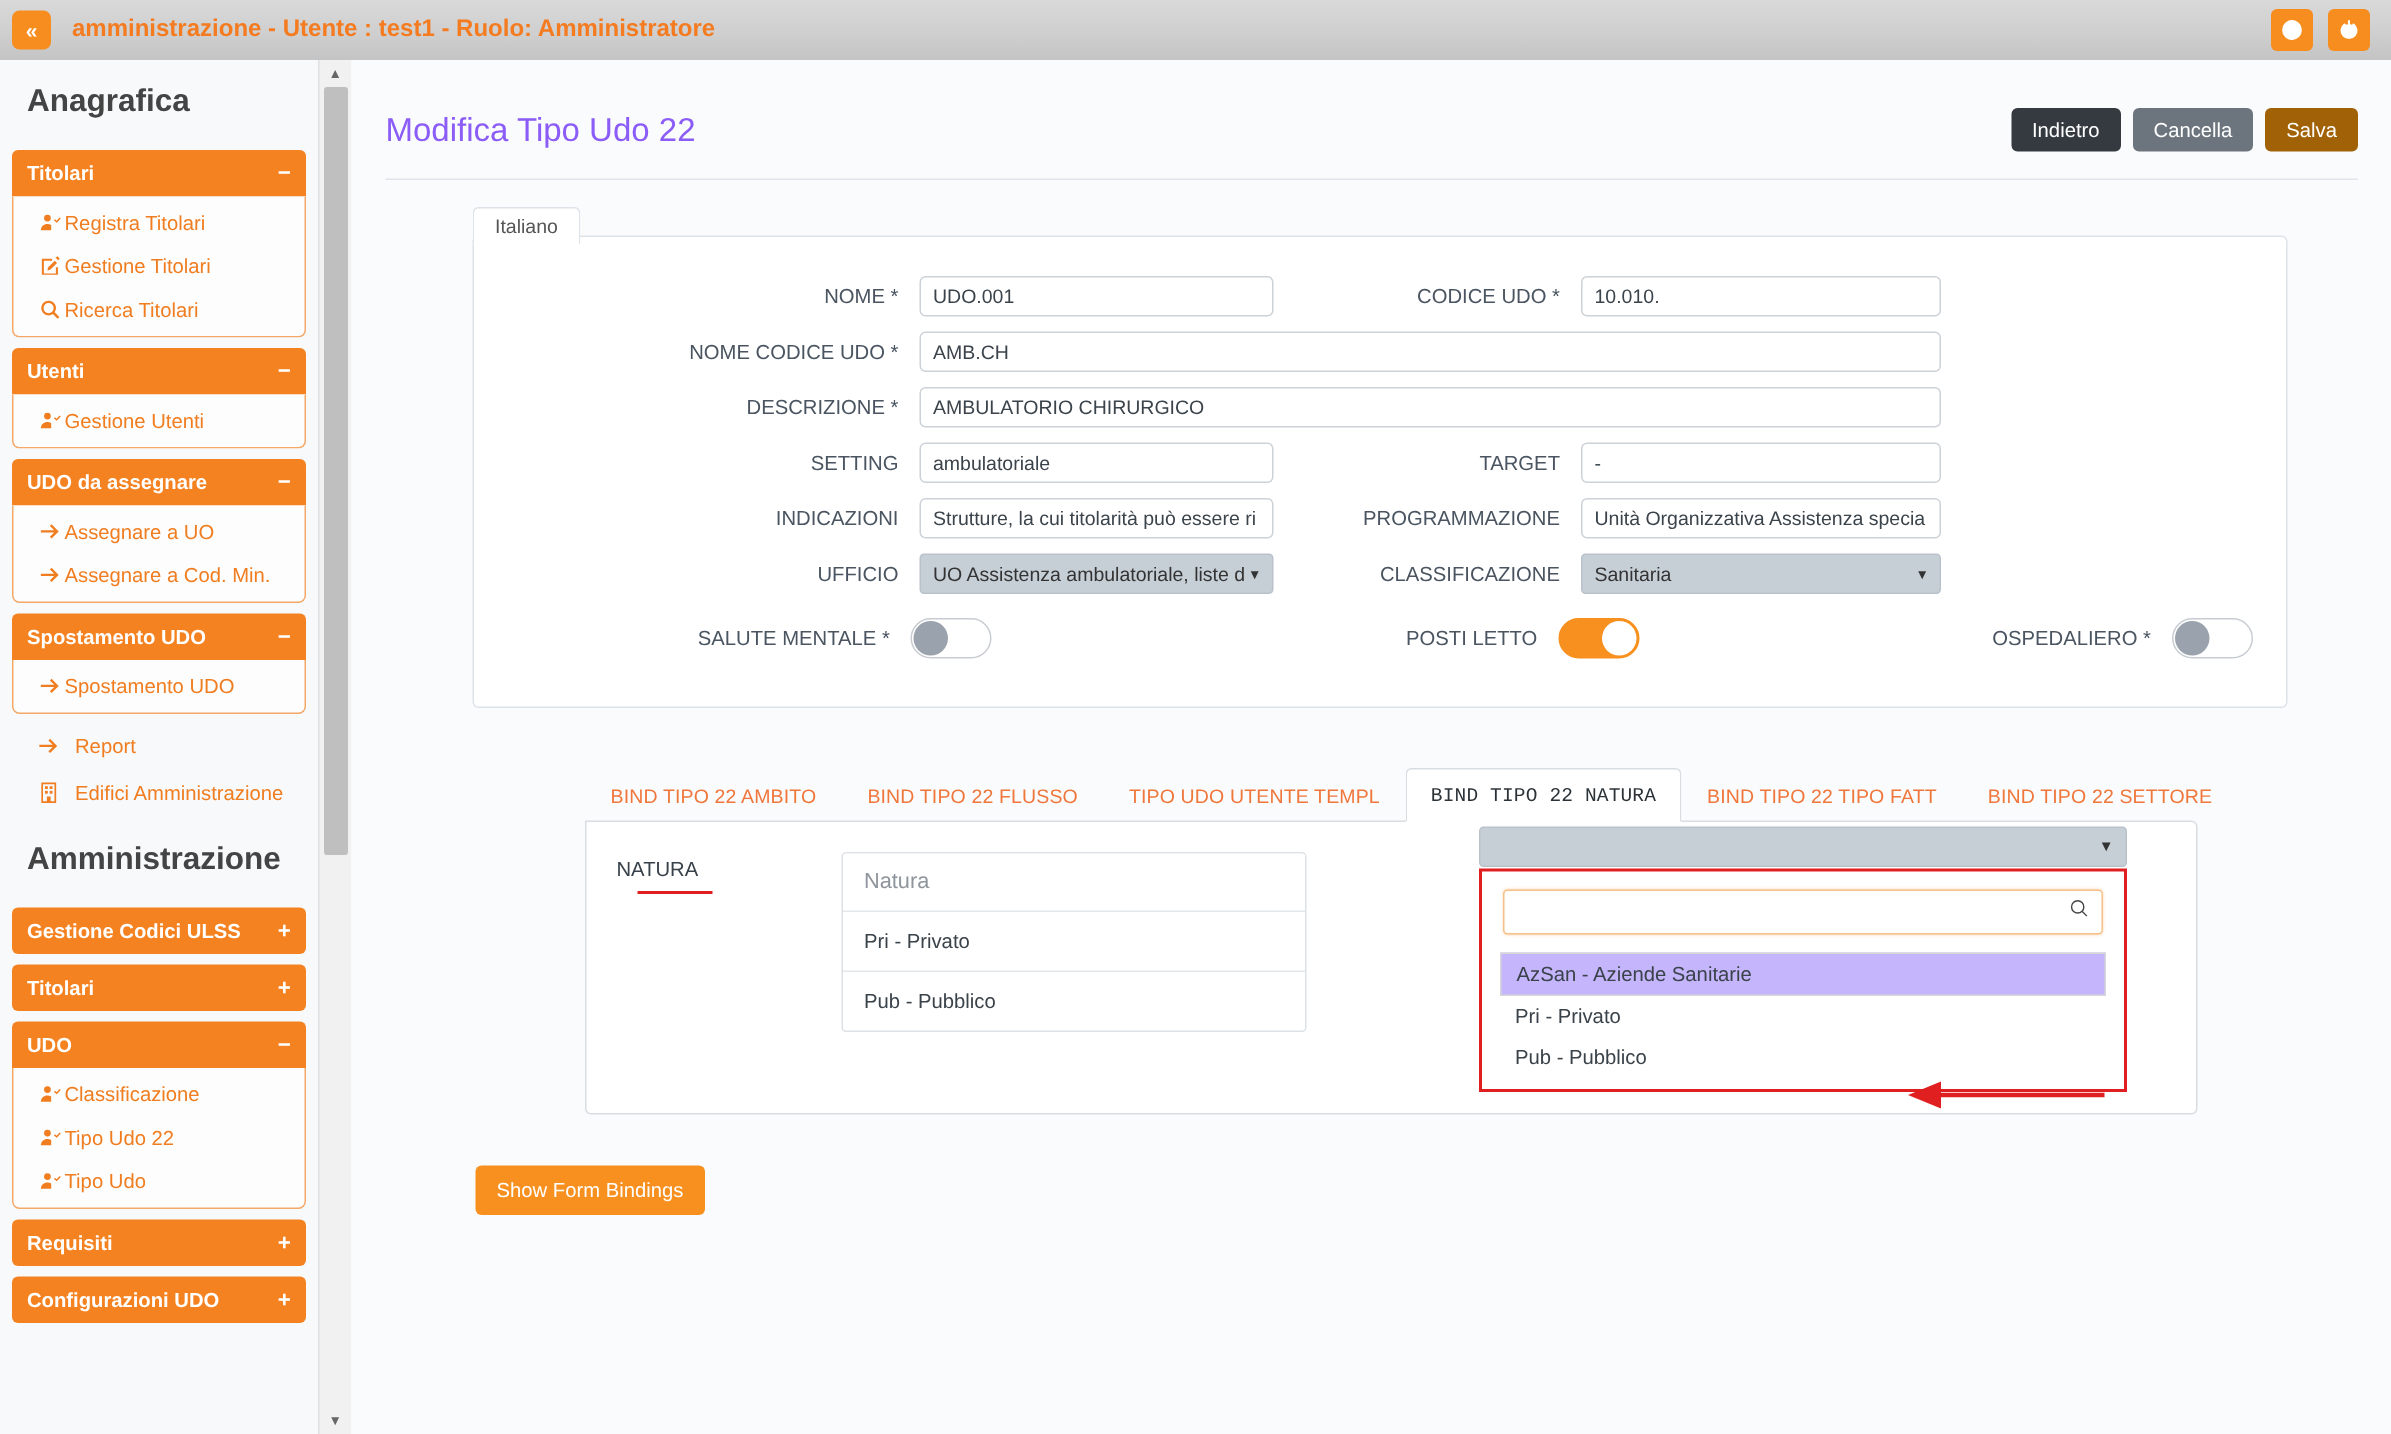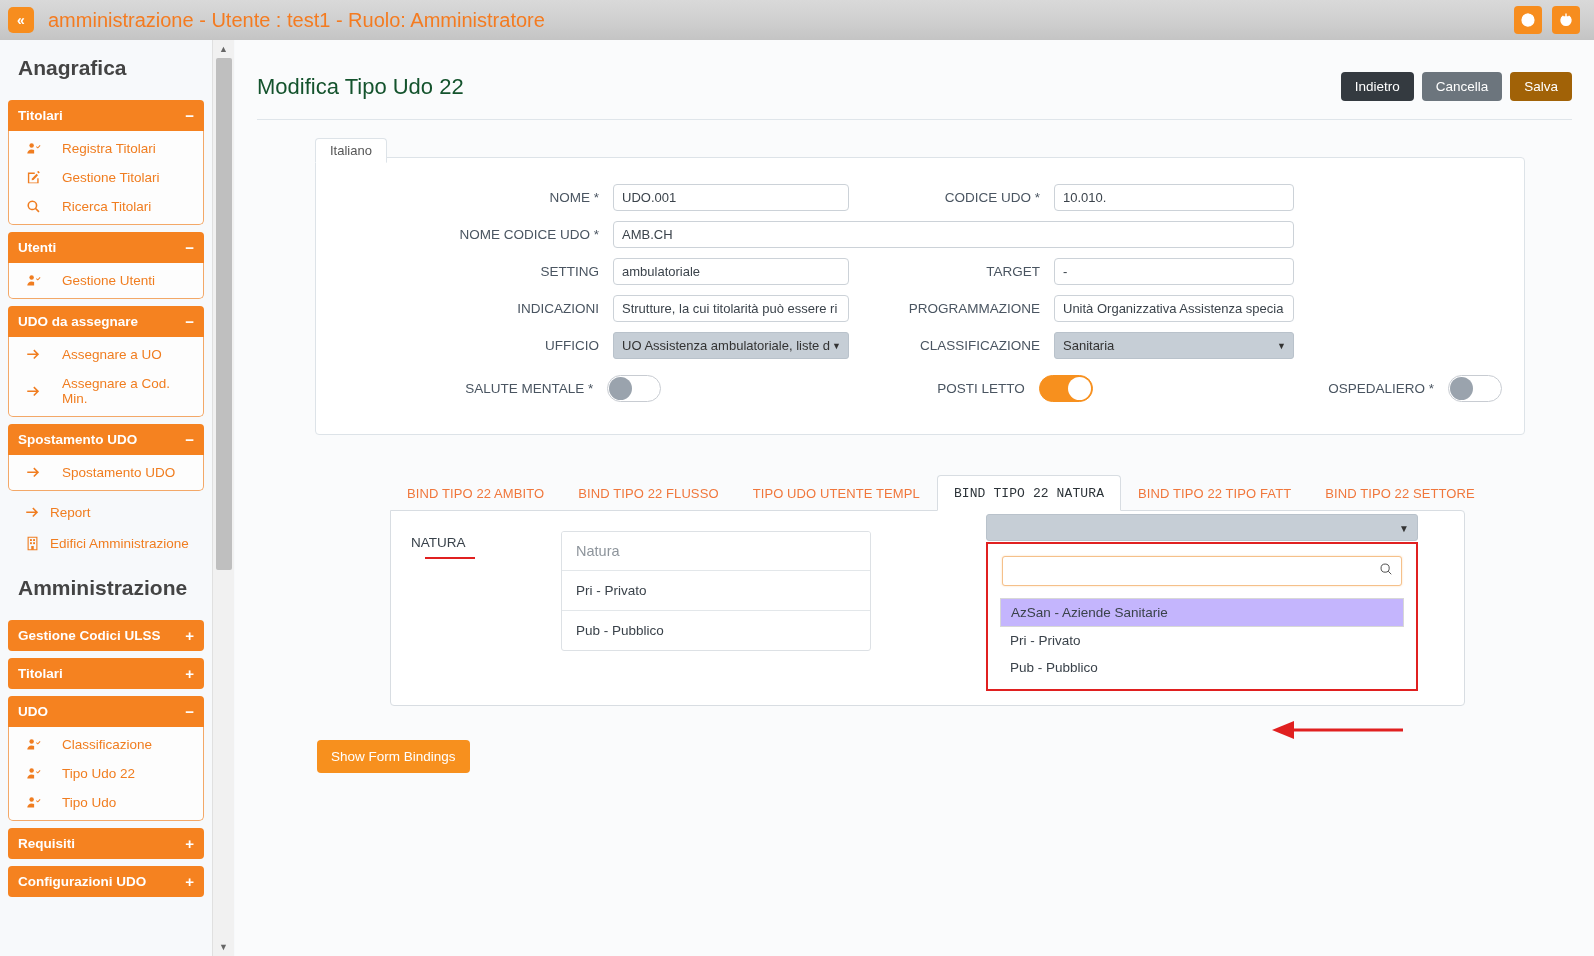--- a/index.html
+++ b/index.html
@@ -19,21 +19,21 @@
   }
   #collapse-btn {
     width: 26px; height: 26px; margin-left: 8px;
     background: #f78d1e; border-radius: 5px;
     color: #fff; font-size: 14px; font-weight: bold;
     display: flex; align-items: center; justify-content: center;
     cursor: pointer; flex: none;
   }
   #topbar-title {
     margin-left: 14px;
-    color: #f47b20; font-size: 20px; font-weight: normal;
+    color: #f47b20; font-size: 16px; font-weight: bold;
     white-space: nowrap;
   }
   #topbar-right { margin-left: auto; margin-right: 14px; display: flex; gap: 10px; }
   .top-icon-btn {
     width: 28px; height: 28px; background: #f78d1e; border-radius: 4px;
     display: flex; align-items: center; justify-content: center; cursor: pointer;
   }
   .top-icon-btn svg { width: 16px; height: 16px; fill: #fff; stroke: #fff; }
 
   
@@ -50,21 +50,21 @@
     padding: 8px 10px; border-radius: 4px;
     display: flex; align-items: center; justify-content: space-between;
     cursor: pointer;
   }
   .sb-group.open > .sb-group-header { border-radius: 4px 4px 0 0; }
   .sb-group-body {
     border: 1px solid #f3a868; border-top: none; border-radius: 0 0 5px 5px;
     background: #fdfdfd; padding: 3px 0;
   }
   .sb-item {
-    display: flex; align-items: center; gap: 20px;
+    display: flex; align-items: center; gap: 1px;
     padding: 7px 10px 7px 16px; color: #f07d20; font-size: 13.5px; cursor: pointer;
   }
   .sb-item .ico { width: 17px; display: flex; justify-content: center; flex: none; }
   .sb-item .ico svg { width: 15px; height: 15px; fill: #f07d20; }
   .sb-loose {
     display: flex; align-items: center; gap: 9px;
     padding: 7px 10px 7px 16px; color: #f07d20; font-size: 13.5px; cursor: pointer;
     margin: 2px 8px;
   }
   .sb-loose .ico { width: 17px; display: flex; justify-content: center; flex: none; }
@@ -89,21 +89,21 @@
   
   #main {
     position: absolute; top: 40px; left: 235px; width: 1359px; height: 916px;
     background: #fafbfc; overflow: hidden;
   }
   #page-head {
     height: 66px; margin: 14px 22px 0 22px;
     border-bottom: 1px solid #dfe5ea;
     display: flex; align-items: center;
   }
-  #page-title { font-size: 22px; color: #14532d; }
+  #page-title { font-size: 22px; color: #8b5cf6; }
   #page-head .actions { margin-left: auto; display: flex; gap: 8px; }
   .btn { border: none; border-radius: 4px; font-size: 13.5px; padding: 7px 14px;
          color: #fff; cursor: pointer; font-family: "Liberation Sans", sans-serif; }
   .btn-dark { background: #343a40; }
   .btn-grey { background: #6c757d; }
   .btn-orange { background: #a16207; }
 
   
   #form-panel {
     position: relative;
@@ -483,20 +483,24 @@
       <input class="finput" style="width: 236px;" value="UDO.001">
       <div class="flabel" style="width:205px">CODICE UDO *</div>
       <input class="finput" style="width: 240px;" value="10.010.">
     </div>
 
     <div class="frow">
       <div class="flabel" style="width:275px">NOME CODICE UDO *</div>
       <input class="finput" style="width: 681px;" value="AMB.CH">
     </div>
 
+    <div class="frow">
+      <div class="flabel" style="width:275px">DESCRIZIONE *</div>
+      <input class="finput" style="width: 681px;" value="AMBULATORIO CHIRURGICO">
+    </div>
 
     <div class="frow">
       <div class="flabel" style="width:275px">SETTING</div>
       <input class="finput" style="width: 236px;" value="ambulatoriale">
       <div class="flabel" style="width:205px">TARGET</div>
       <input class="finput" style="width: 240px;" value="-">
     </div>
 
     <div class="frow">
       <div class="flabel" style="width:275px">INDICAZIONI</div>

